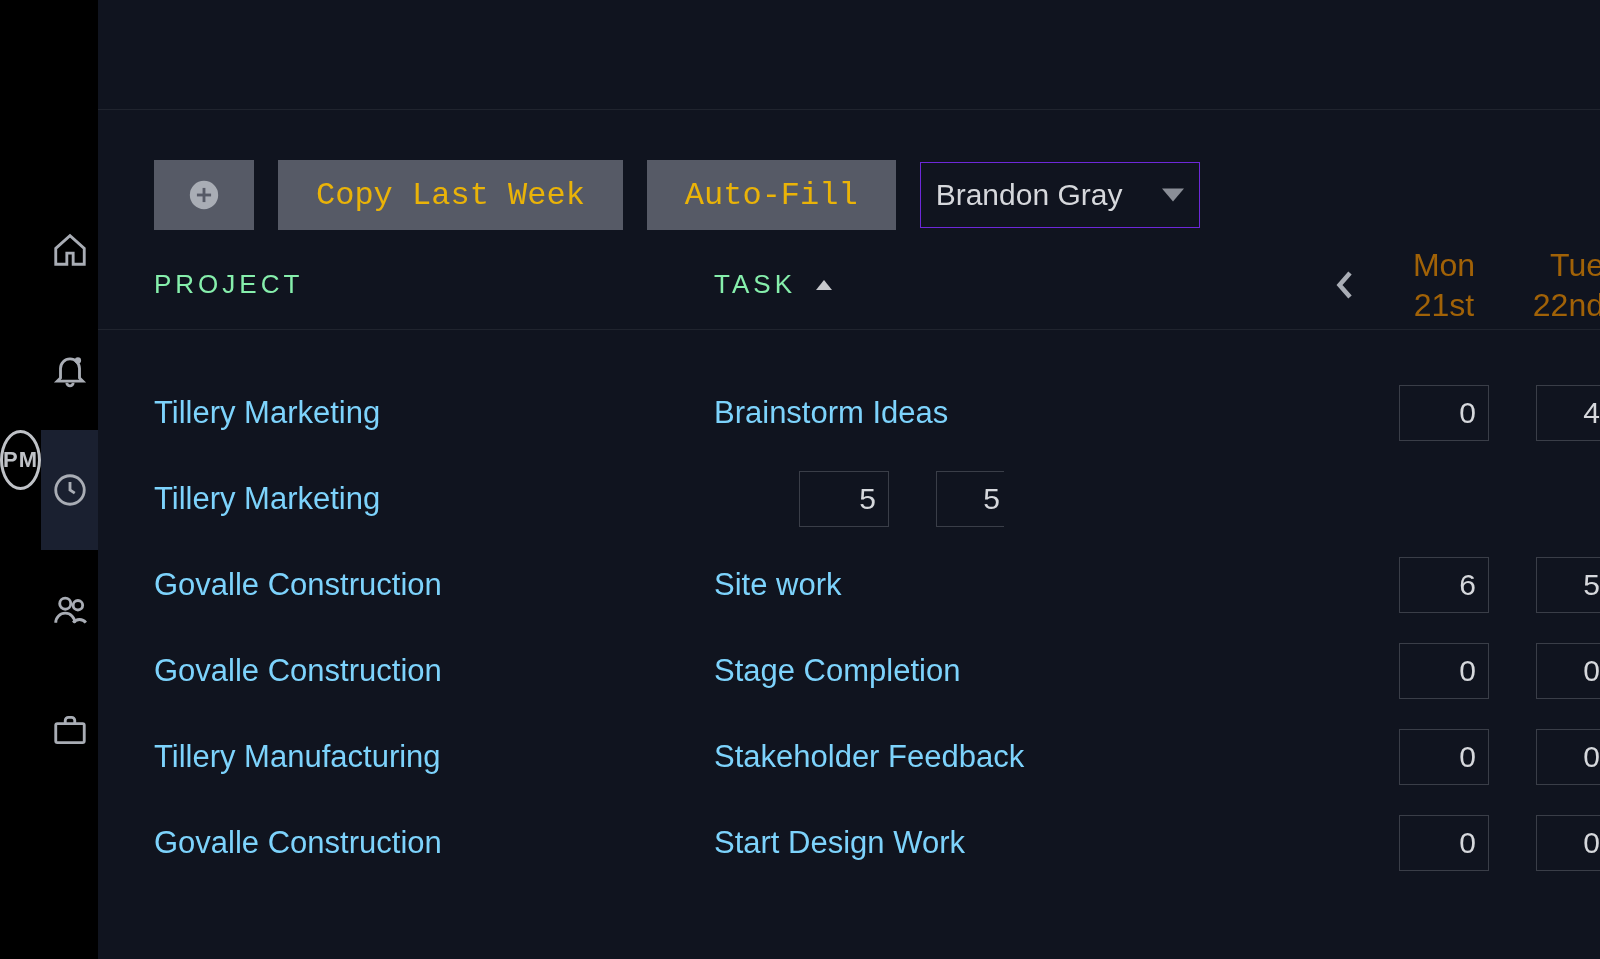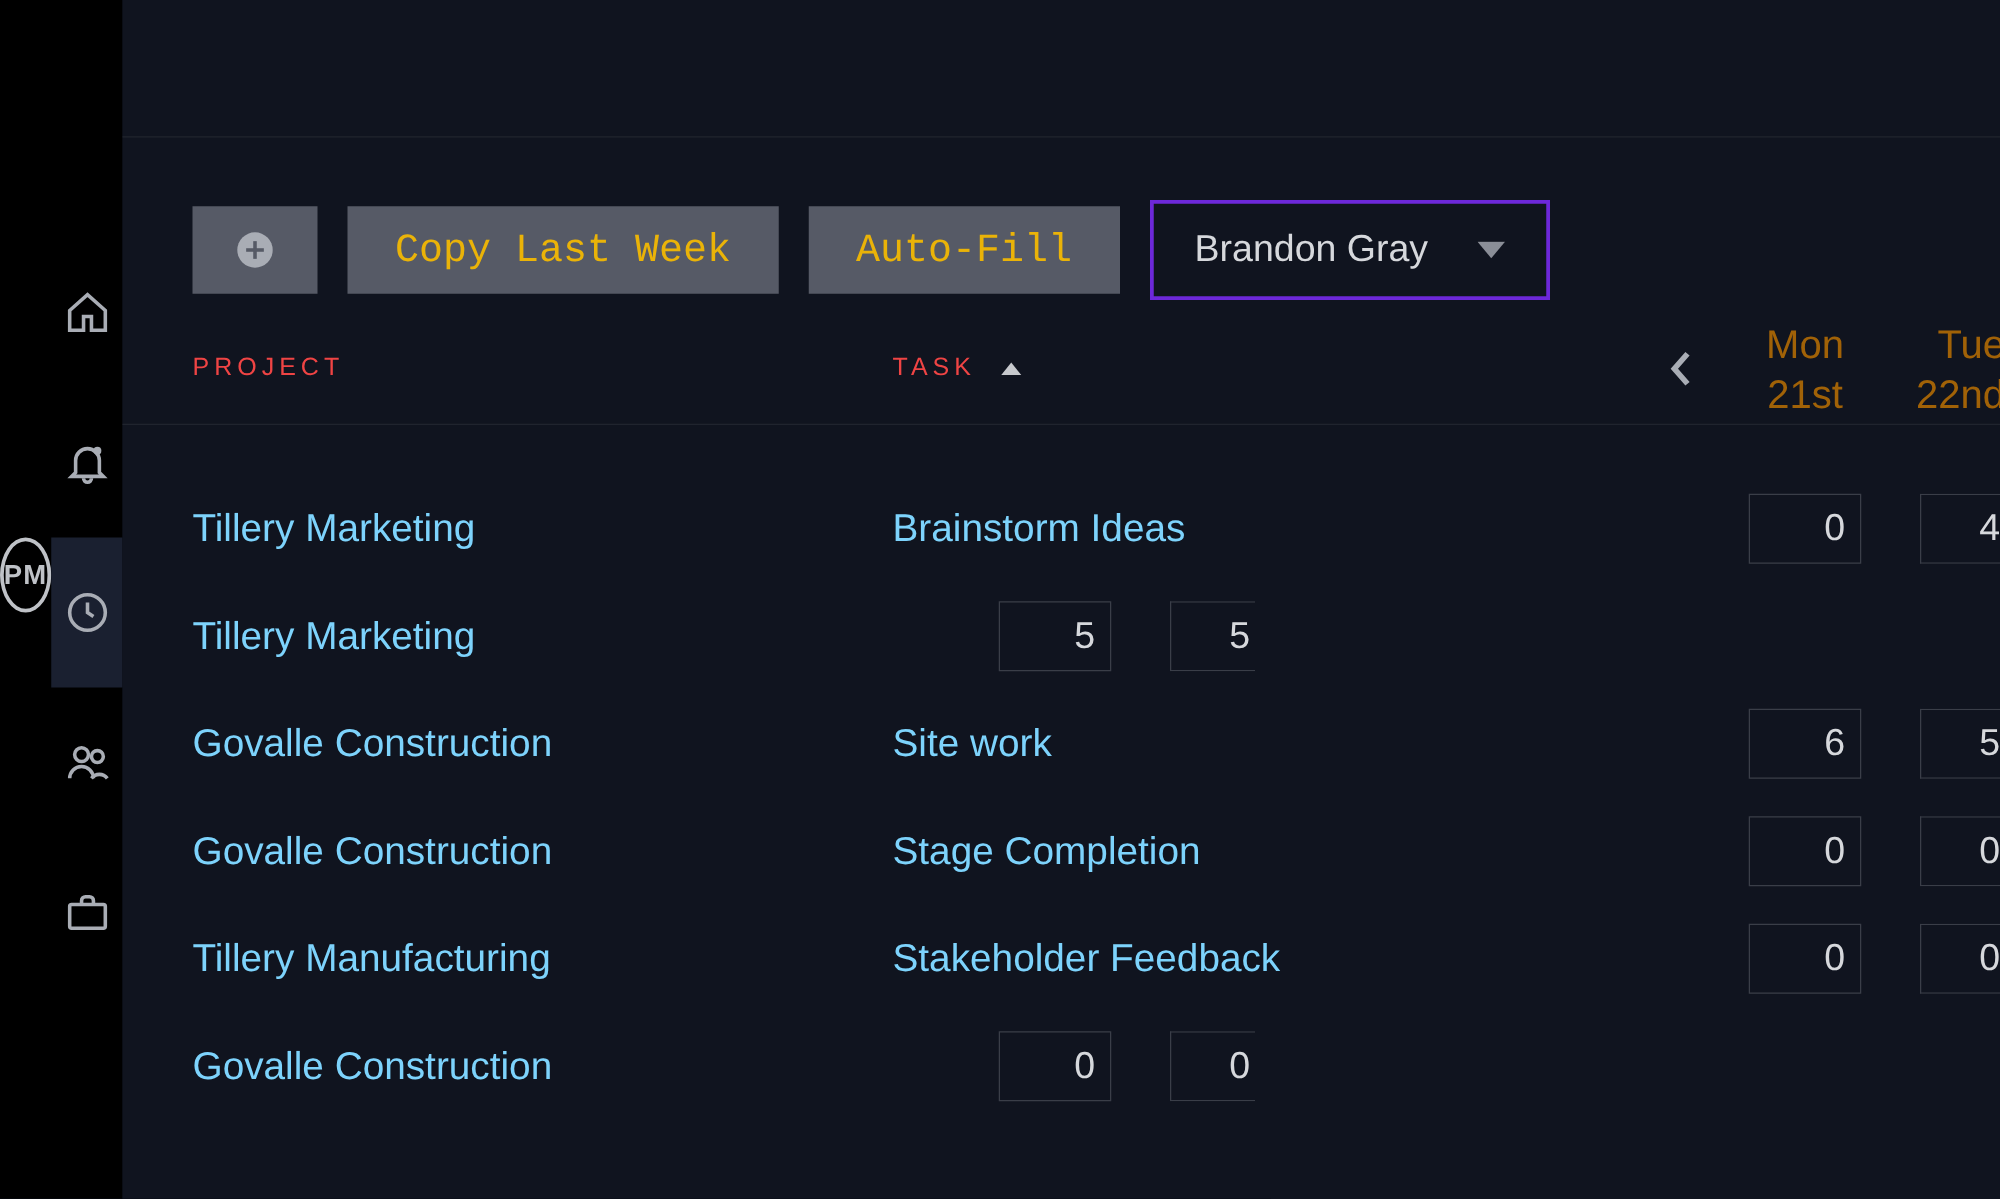--- a/index.html
+++ b/index.html
@@ -14,28 +14,28 @@
   .rail-btn.active { background: #1a2030; }
   .rail-btn svg { width: 38px; height: 38px; stroke: #a9adb5; fill: none; stroke-width: 1.8; }
 
   
   .main { flex: 1; display: flex; flex-direction: column; background: #10141f; }
   .topbar { height: 110px; border-bottom: 1px solid #20242e; }
   .toolbar { display: flex; align-items: center; gap: 24px; padding: 50px 0 0 56px; }
   .btn { background: #565a66; color: #eab308; font-size: 32px; height: 70px; display: flex; align-items: center; justify-content: center; padding: 0 38px; border: none; cursor: pointer; font-family: Liberation Mono, monospace; }
   .btn-icon { width: 100px; padding: 0; }
   .btn-icon svg { width: 34px; height: 34px; fill: #a9adb5; }
-  .select { background: transparent; border: 3px solid #6d28d9; height: 80px; display: flex; align-items: center; padding: 0 33px; font-size: 30px; color: #d6d8dc; gap: 40px; cursor: pointer; }
+  .select { background: transparent; border: 1px solid #6d28d9; height: 66px; display: flex; align-items: center; padding: 0 15px; font-size: 30px; color: #d6d8dc; gap: 40px; cursor: pointer; }
   .select svg { width: 22px; height: 14px; fill: #8a8e97; }
   .date-box { background: transparent; border: 1px solid #4a4e58; height: 70px; display: flex; align-items: center; padding: 0 26px; font-size: 30px; color: #d6d8dc; cursor: pointer; }
 
   
   .table { flex: 1; }
   .thead { display: flex; align-items: center; height: 90px; padding-left: 56px; border-bottom: 1px solid #20242e; margin-top: 10px; }
-  .th { font-size: 20px; letter-spacing: 4px; color: #ef4444; }
+  .th { font-size: 26px; letter-spacing: 4px; color: #86efac; }
   .col-project { width: 560px; }
   .col-task { width: 600px; display: flex; align-items: center; gap: 20px; }
   .sort-arrow { width: 0; height: 0; border-left: 8px solid transparent; border-right: 8px solid transparent; border-bottom: 10px solid #c7c9cd; display: inline-block; }
   .col-nav { width: 60px; display: flex; align-items: center; justify-content: center; cursor: pointer; }
   .col-nav svg { width: 20px; height: 30px; stroke: #a9adb5; fill: none; stroke-width: 3; }
   .col-day { width: 140px; text-align: center; font-size: 32px; color: #a16207; line-height: 1.25; letter-spacing: 0; }
   .tbody { padding-left: 56px; padding-top: 40px; }
   .trow { display: flex; align-items: center; height: 86px; }
   .td { font-size: 31px; color: #7dd3fc; }
   .cell-box { width: 90px; height: 56px; border: 1px solid #3a3e48; display: flex; align-items: center; justify-content: flex-end; padding-right: 12px; font-size: 30px; color: #d6d8dc; margin: 0 auto; cursor: text; }
@@ -181,20 +181,21 @@
             <div class="col-nav"></div>
             <div class="col-mon">
               <div class="cell-box">0</div>
             </div>
             <div class="col-tue">
               <div class="cell-box cut">0</div>
             </div>
           </div>
           <div class="trow">
             <div class="td col-project">Govalle Construction</div>
+            <div class="td col-task">Start Design Work</div>
             <div class="col-nav"></div>
             <div class="col-mon">
               <div class="cell-box">0</div>
             </div>
             <div class="col-tue">
               <div class="cell-box cut">0</div>
             </div>
           </div>
         </div>
     </div>

